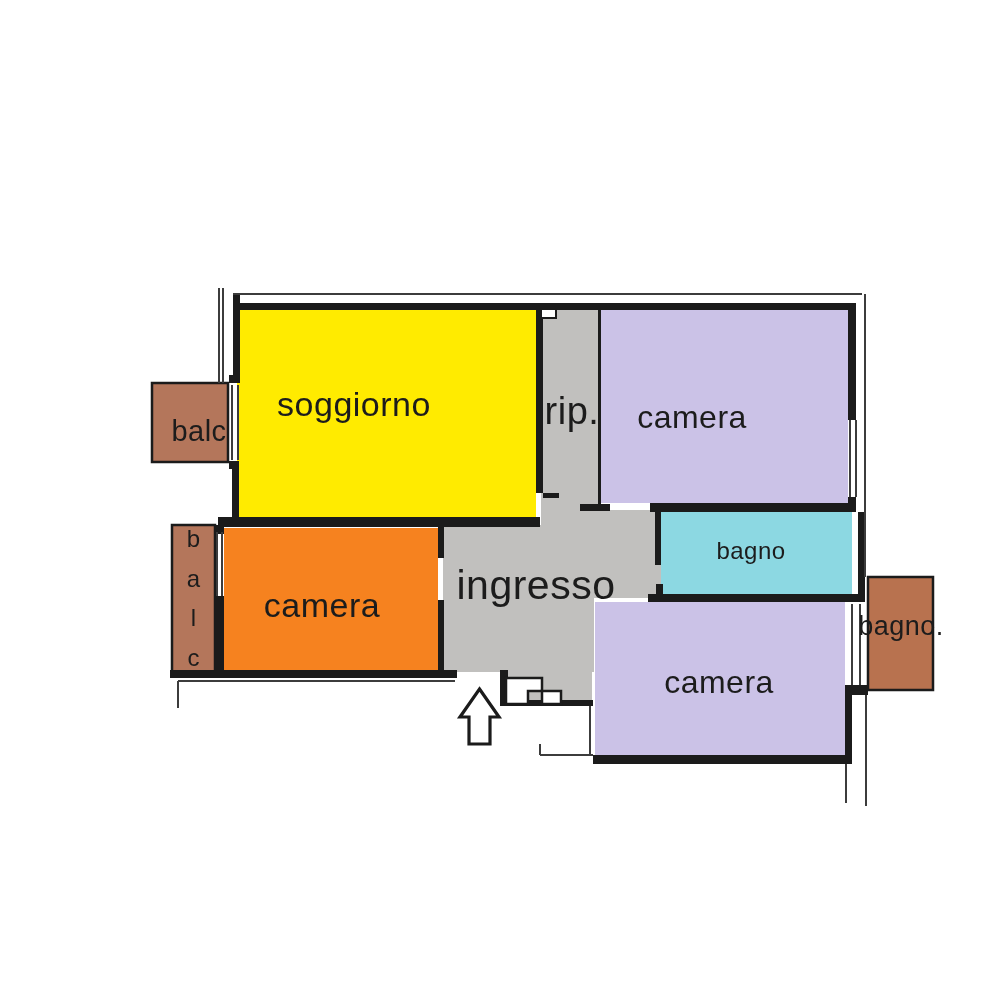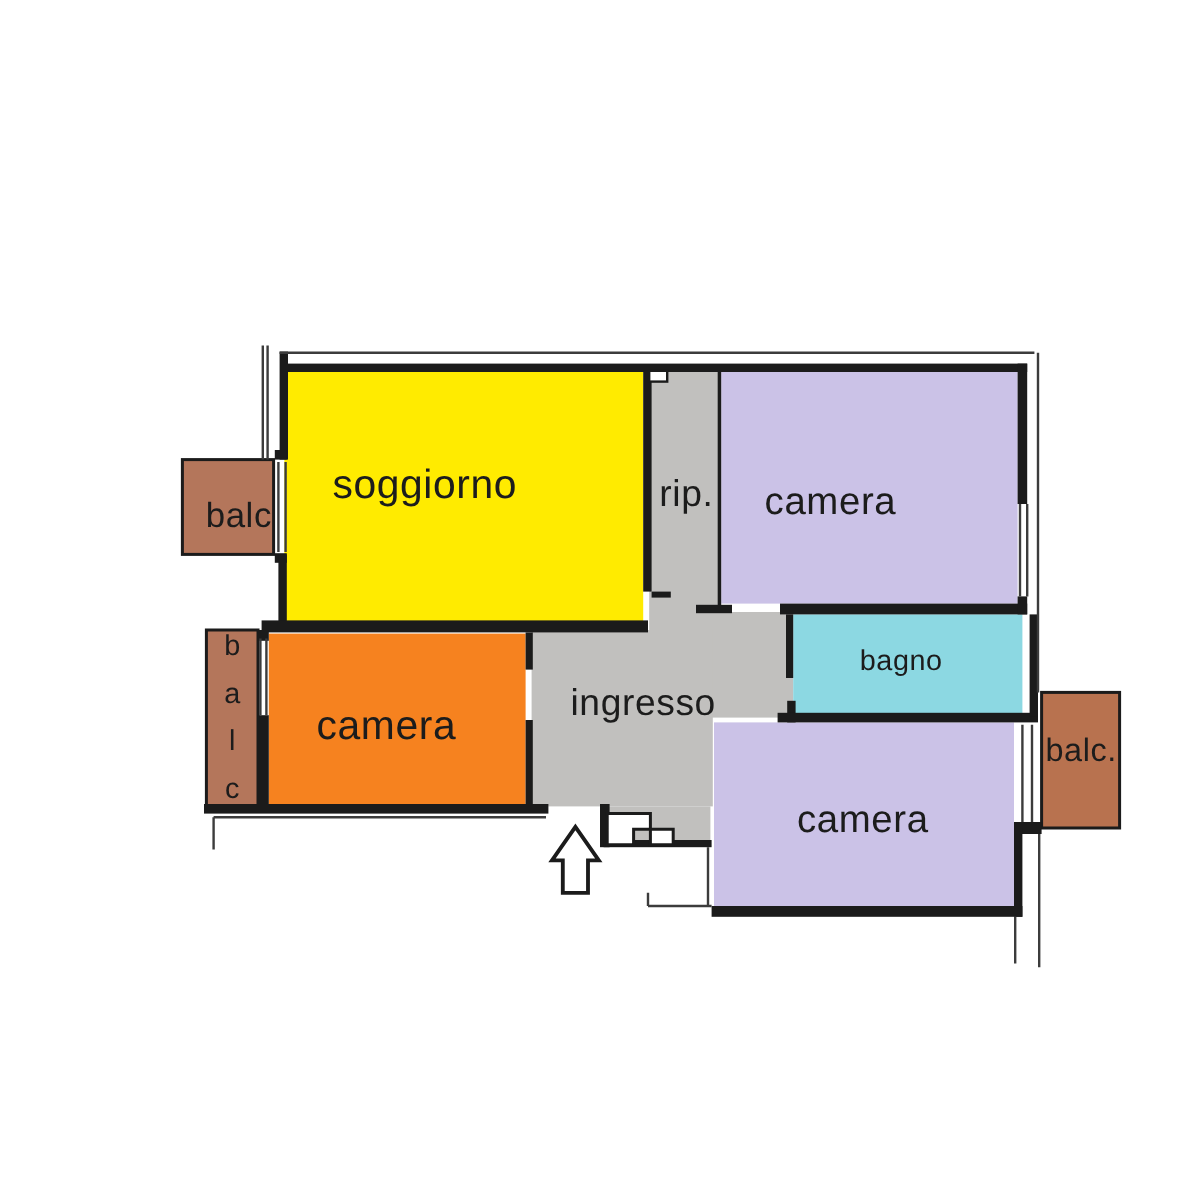--- a/index.html
+++ b/index.html
@@ -91,28 +91,28 @@
 
     <g fill="#ffffff" stroke-width="2.5" stroke="#1B1B1B">
       <path d="M506,678 H542 V691 H528 V704 H506 Z"></path>
       <path d="M542,691 H561 V704 H542 Z"></path>
     </g>
 
     <path d="M479.5,689 L499,717 L490,717 L490,744 L469,744 L469,717 L460,717 Z" fill="#ffffff" stroke-width="3.2" stroke-linejoin="miter" stroke="#1B1B1B"></path>
   </svg>
 
   <div class="label" style="left:354px;top:404px;font-size:34px">soggiorno</div>
-  <div class="label" style="left:572px;top:411px;font-size:31px">rip.</div>
+  <div class="label" style="left:572px;top:411px;font-size:38px">rip.</div>
   <div class="label" style="left:692px;top:417px;font-size:32px">camera</div>
   <div class="label" style="left:199px;top:431px;font-size:29px">balc</div>
   <div class="label" style="left:322px;top:605px;font-size:34px">camera</div>
-  <div class="label" style="left:536px;top:585px;font-size:31px">ingresso</div>
+  <div class="label" style="left:536px;top:585px;font-size:41px">ingresso</div>
   <div class="label" style="left:751px;top:551px;font-size:24px">bagno</div>
   <div class="label" style="left:719px;top:682px;font-size:32px">camera</div>
-  <div class="label" style="left:901px;top:626px;font-size:27px">balc.</div>
+  <div class="label" style="left:901px;top:626px;font-size:27px">bagno.</div>
 
   <div class="vletters">
     <span>b</span>
     <span>a</span>
     <span>l</span>
     <span>c</span>
   </div>
 
 </div>
 

